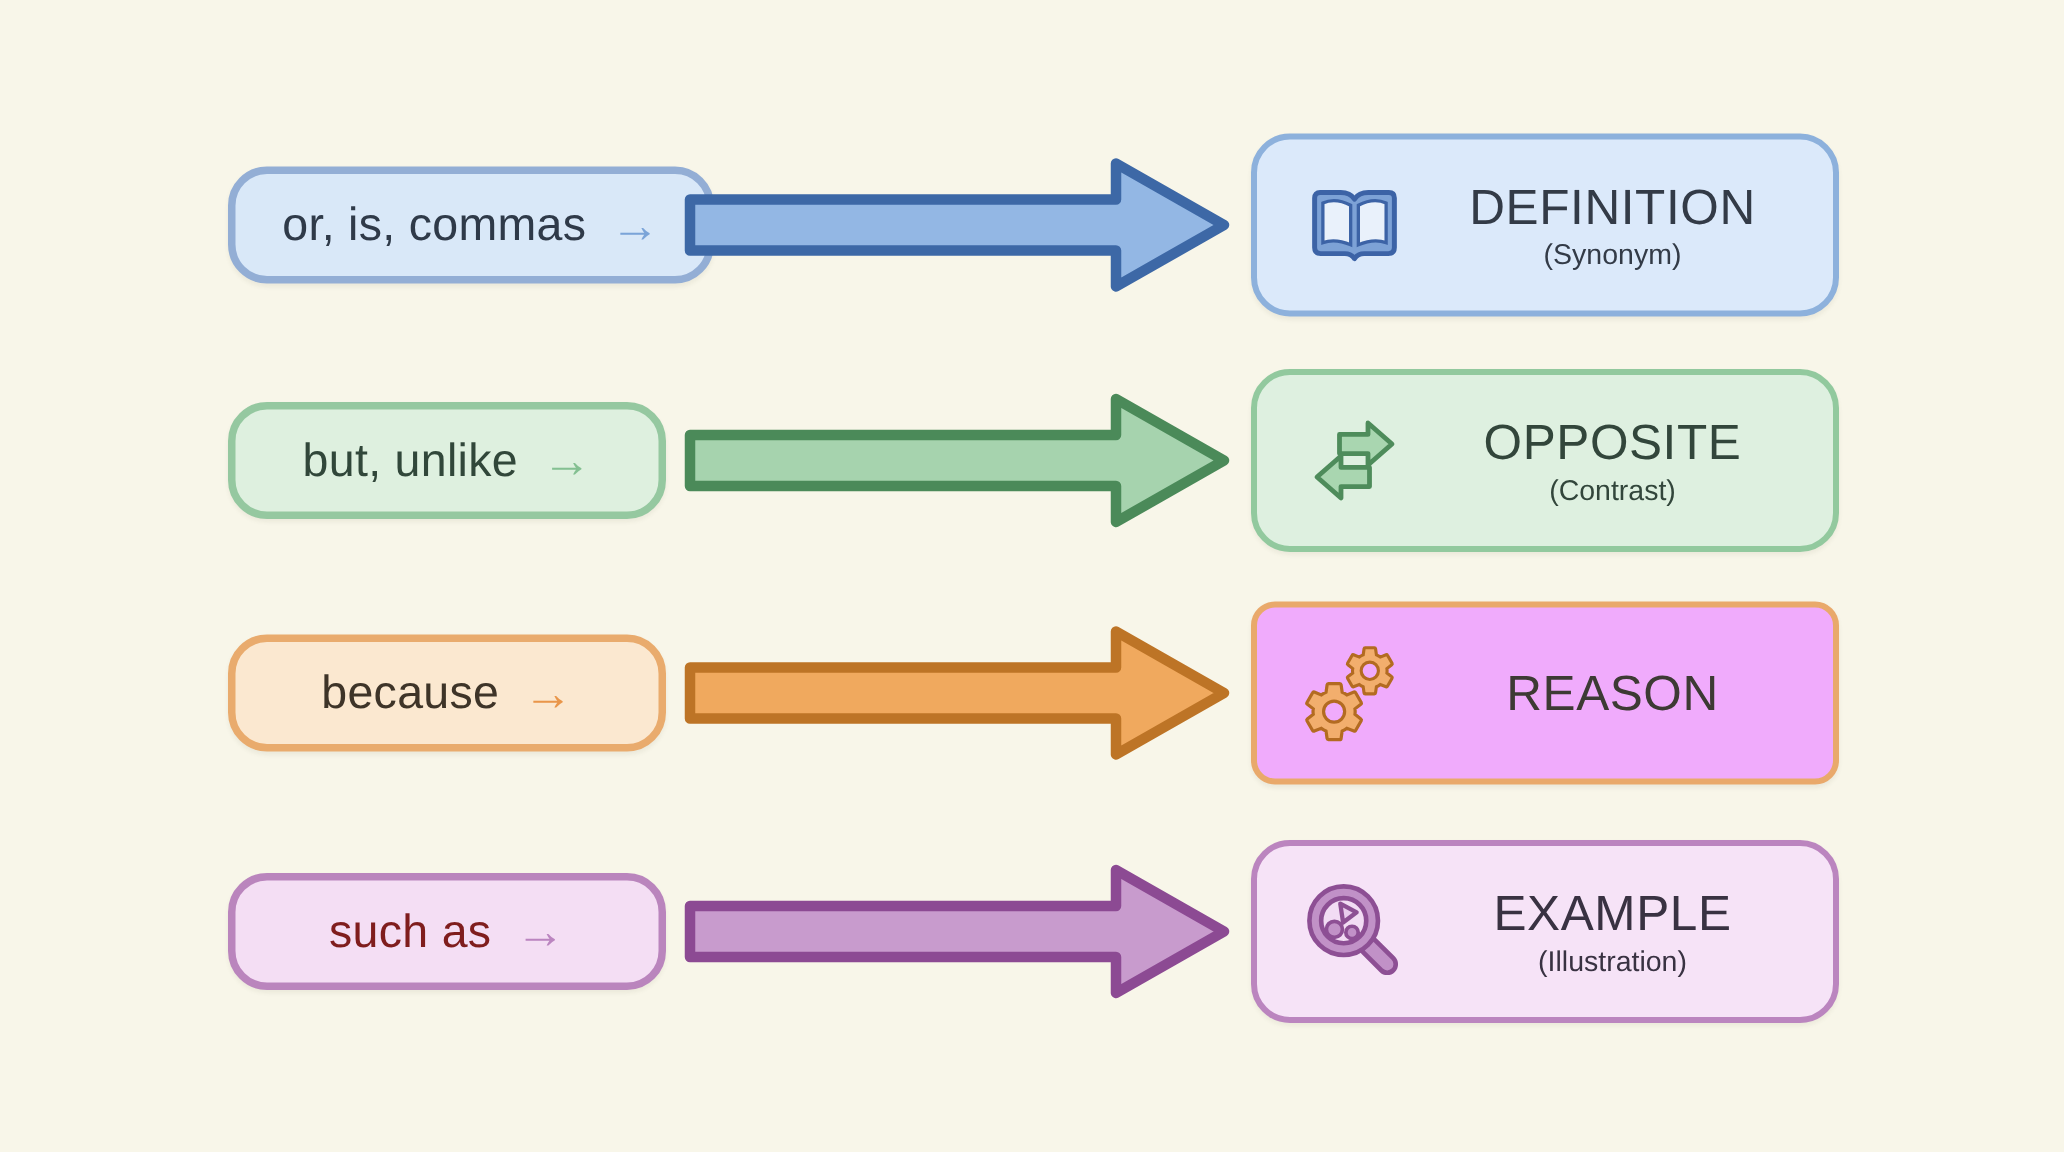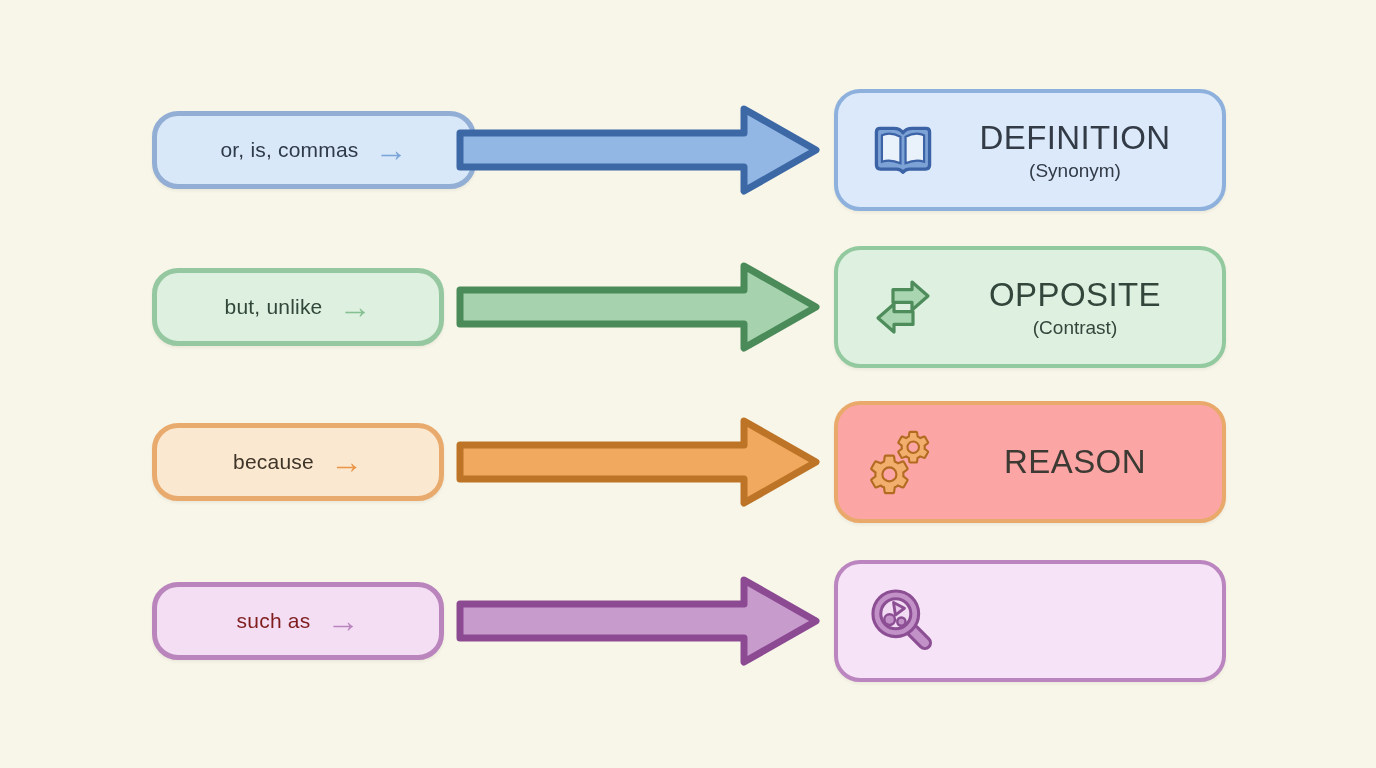--- a/index.html
+++ b/index.html
@@ -28,21 +28,21 @@
     box-sizing:border-box;
     border-radius:26px;
     border:5px solid;
     display:flex;align-items:center;justify-content:center;
     gap:16px;
     box-shadow:0 2px 3px rgba(90,90,60,0.08);
   }
   .r0 .pill{width:324px;}
   .r1 .pill,.r2 .pill,.r3 .pill{width:292px;}
   .signal{
-    font-size:21px;letter-spacing:.2px;
+    font-size:31px;letter-spacing:.2px;
   }
   .glyph{
     font-size:33px;font-weight:bold;line-height:1;
     transform:translateY(-1px);
   }
 
   
   .arrow{
     position:absolute;left:455px;top:13px;
     width:368px;height:96px;
@@ -83,21 +83,21 @@
   .t-green .signal{color:#31473a;}
   .t-green .glyph{color:#84c092;}
   .t-green .arrow polygon{fill:#a6d3ae;stroke:#4b8a59;}
   .t-green .box{background:#def0e0;border-color:#92c99e;}
   .t-green .title,.t-green .subtitle{color:#32463b;}
 
   .t-orange .pill{background:#fbe8d0;border-color:#e9ab6d;}
   .t-orange .signal{color:#3e3428;}
   .t-orange .glyph{color:#e9964a;}
   .t-orange .arrow polygon{fill:#f0a95e;stroke:#bd7426;}
-  .t-orange .box{background:#fca5a5;border-color:#e9a96b;}
+  .t-orange .box{background:#f0abfc;border-color:#e9a96b;border-radius:16px;}
   .t-orange .title,.t-orange .subtitle{color:#3d3a34;}
 
   .t-purple .pill{background:#f4def4;border-color:#ba85bd;}
   .t-purple .signal{color:#7f1d1d;}
   .t-purple .glyph{color:#bb85c0;}
   .t-purple .arrow polygon{fill:#c89bcd;stroke:#8c4a93;}
   .t-purple .box{background:#f6e3f7;border-color:#bb85bf;}
   .t-purple .title,.t-purple .subtitle{color:#393242;}
 </style>
 </head>
@@ -189,16 +189,20 @@
           <line x1="21.8" y1="21.8" x2="27.6" y2="27.6" stroke="#8d4f94" stroke-width="7" stroke-linecap="round"></line>
           <line x1="21.8" y1="21.8" x2="27.6" y2="27.6" stroke="#c191c7" stroke-width="4" stroke-linecap="round"></line>
           <circle cx="13.5" cy="13.5" r="9.2" fill="#f2dcf4" stroke="#c191c7" stroke-width="3.8"></circle>
           <circle cx="13.5" cy="13.5" r="11.1" fill="none" stroke="#8d4f94" stroke-width="1.5"></circle>
           <circle cx="13.5" cy="13.5" r="7.3" fill="none" stroke="#8d4f94" stroke-width="1.5"></circle>
           <path d="M12.4 8 L17.7 10.8 L13.3 14.1 Z" fill="#e9cbed" stroke="#8d4f94" stroke-width="1.4" stroke-linejoin="round"></path>
           <circle cx="10.5" cy="16.3" r="2.6" fill="#c191c7" stroke="#8d4f94" stroke-width="1.2"></circle>
           <circle cx="16.2" cy="17.3" r="2" fill="#c191c7" stroke="#8d4f94" stroke-width="1.2"></circle>
         </svg>
       </span>
+      <div class="labels">
+        <div class="title">EXAMPLE</div>
+        <div class="subtitle">(Illustration)</div>
+      </div>
     </div>
   </section>
 
 </div>
 
 </body></html>

